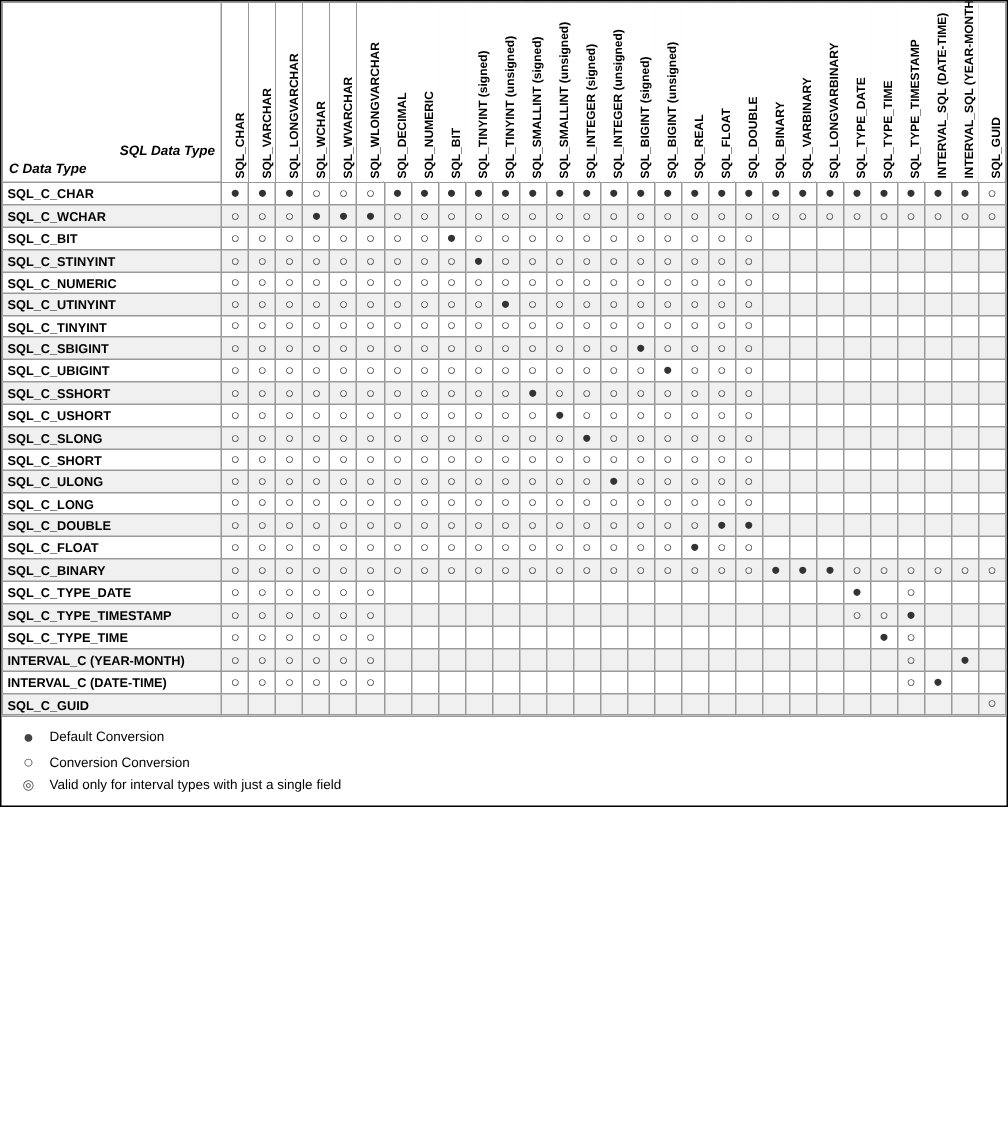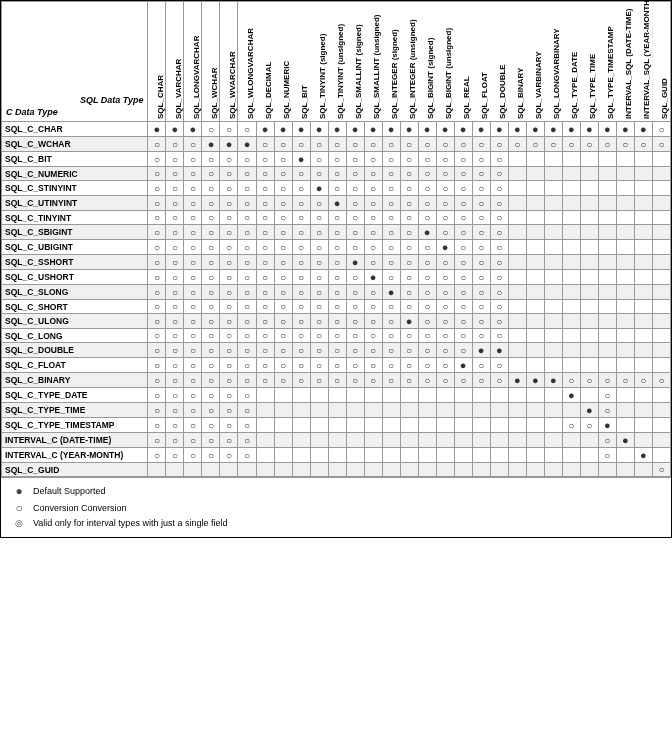--- a/index.html
+++ b/index.html
@@ -224,20 +224,52 @@
             <td></td>
             <td></td>
             <td></td>
             <td></td>
             <td></td>
             <td></td>
             <td></td>
             <td></td>
           </tr>
           <tr>
+            <th class="row-header">SQL_C_STINYINT</th>
+            <td><span style="font-size:10px;color:#333;">○</span></td>
+            <td><span style="font-size:10px;color:#333;">○</span></td>
+            <td><span style="font-size:10px;color:#333;">○</span></td>
+            <td><span style="font-size:10px;color:#333;">○</span></td>
+            <td><span style="font-size:10px;color:#333;">○</span></td>
+            <td><span style="font-size:10px;color:#333;">○</span></td>
+            <td><span style="font-size:10px;color:#333;">○</span></td>
+            <td><span style="font-size:10px;color:#333;">○</span></td>
+            <td><span style="font-size:10px;color:#333;">○</span></td>
+            <td><span style="font-size:11px;color:#333;">●</span></td>
+            <td><span style="font-size:10px;color:#333;">○</span></td>
+            <td><span style="font-size:10px;color:#333;">○</span></td>
+            <td><span style="font-size:10px;color:#333;">○</span></td>
+            <td><span style="font-size:10px;color:#333;">○</span></td>
+            <td><span style="font-size:10px;color:#333;">○</span></td>
+            <td><span style="font-size:10px;color:#333;">○</span></td>
+            <td><span style="font-size:10px;color:#333;">○</span></td>
+            <td><span style="font-size:10px;color:#333;">○</span></td>
+            <td><span style="font-size:10px;color:#333;">○</span></td>
+            <td><span style="font-size:10px;color:#333;">○</span></td>
+            <td></td>
+            <td></td>
+            <td></td>
+            <td></td>
+            <td></td>
+            <td></td>
+            <td></td>
+            <td></td>
+            <td></td>
+          </tr>
+          <tr>
             <th class="row-header">SQL_C_NUMERIC</th>
             <td><span style="font-size:10px;color:#333;">○</span></td>
             <td><span style="font-size:10px;color:#333;">○</span></td>
             <td><span style="font-size:10px;color:#333;">○</span></td>
             <td><span style="font-size:10px;color:#333;">○</span></td>
             <td><span style="font-size:10px;color:#333;">○</span></td>
             <td><span style="font-size:10px;color:#333;">○</span></td>
             <td><span style="font-size:10px;color:#333;">○</span></td>
             <td><span style="font-size:10px;color:#333;">○</span></td>
             <td><span style="font-size:10px;color:#333;">○</span></td>
@@ -256,52 +288,20 @@
             <td></td>
             <td></td>
             <td></td>
             <td></td>
             <td></td>
             <td></td>
             <td></td>
             <td></td>
           </tr>
           <tr>
-            <th class="row-header">SQL_C_STINYINT</th>
-            <td><span style="font-size:10px;color:#333;">○</span></td>
-            <td><span style="font-size:10px;color:#333;">○</span></td>
-            <td><span style="font-size:10px;color:#333;">○</span></td>
-            <td><span style="font-size:10px;color:#333;">○</span></td>
-            <td><span style="font-size:10px;color:#333;">○</span></td>
-            <td><span style="font-size:10px;color:#333;">○</span></td>
-            <td><span style="font-size:10px;color:#333;">○</span></td>
-            <td><span style="font-size:10px;color:#333;">○</span></td>
-            <td><span style="font-size:10px;color:#333;">○</span></td>
-            <td><span style="font-size:11px;color:#333;">●</span></td>
-            <td><span style="font-size:10px;color:#333;">○</span></td>
-            <td><span style="font-size:10px;color:#333;">○</span></td>
-            <td><span style="font-size:10px;color:#333;">○</span></td>
-            <td><span style="font-size:10px;color:#333;">○</span></td>
-            <td><span style="font-size:10px;color:#333;">○</span></td>
-            <td><span style="font-size:10px;color:#333;">○</span></td>
-            <td><span style="font-size:10px;color:#333;">○</span></td>
-            <td><span style="font-size:10px;color:#333;">○</span></td>
-            <td><span style="font-size:10px;color:#333;">○</span></td>
-            <td><span style="font-size:10px;color:#333;">○</span></td>
-            <td></td>
-            <td></td>
-            <td></td>
-            <td></td>
-            <td></td>
-            <td></td>
-            <td></td>
-            <td></td>
-            <td></td>
-          </tr>
-          <tr>
             <th class="row-header">SQL_C_UTINYINT</th>
             <td><span style="font-size:10px;color:#333;">○</span></td>
             <td><span style="font-size:10px;color:#333;">○</span></td>
             <td><span style="font-size:10px;color:#333;">○</span></td>
             <td><span style="font-size:10px;color:#333;">○</span></td>
             <td><span style="font-size:10px;color:#333;">○</span></td>
             <td><span style="font-size:10px;color:#333;">○</span></td>
             <td><span style="font-size:10px;color:#333;">○</span></td>
             <td><span style="font-size:10px;color:#333;">○</span></td>
             <td><span style="font-size:10px;color:#333;">○</span></td>
@@ -736,20 +736,52 @@
             <td></td>
             <td></td>
             <td><span style="font-size:11px;color:#333;">●</span></td>
             <td></td>
             <td><span style="font-size:10px;color:#333;">○</span></td>
             <td></td>
             <td></td>
             <td></td>
           </tr>
           <tr>
+            <th class="row-header">SQL_C_TYPE_TIMESTAMP</th>
+            <td><span style="font-size:10px;color:#333;">○</span></td>
+            <td><span style="font-size:10px;color:#333;">○</span></td>
+            <td><span style="font-size:10px;color:#333;">○</span></td>
+            <td><span style="font-size:10px;color:#333;">○</span></td>
+            <td><span style="font-size:10px;color:#333;">○</span></td>
+            <td><span style="font-size:10px;color:#333;">○</span></td>
+            <td></td>
+            <td></td>
+            <td></td>
+            <td></td>
+            <td></td>
+            <td></td>
+            <td></td>
+            <td></td>
+            <td></td>
+            <td></td>
+            <td></td>
+            <td></td>
+            <td></td>
+            <td></td>
+            <td></td>
+            <td></td>
+            <td></td>
+            <td><span style="font-size:10px;color:#333;">○</span></td>
+            <td><span style="font-size:10px;color:#333;">○</span></td>
+            <td><span style="font-size:11px;color:#333;">●</span></td>
+            <td></td>
+            <td></td>
+            <td></td>
+          </tr>
+          <tr>
             <th class="row-header">SQL_C_TYPE_TIME</th>
             <td><span style="font-size:10px;color:#333;">○</span></td>
             <td><span style="font-size:10px;color:#333;">○</span></td>
             <td><span style="font-size:10px;color:#333;">○</span></td>
             <td><span style="font-size:10px;color:#333;">○</span></td>
             <td><span style="font-size:10px;color:#333;">○</span></td>
             <td><span style="font-size:10px;color:#333;">○</span></td>
             <td></td>
             <td></td>
             <td></td>
@@ -768,49 +800,49 @@
             <td></td>
             <td></td>
             <td></td>
             <td><span style="font-size:11px;color:#333;">●</span></td>
             <td><span style="font-size:10px;color:#333;">○</span></td>
             <td></td>
             <td></td>
             <td></td>
           </tr>
           <tr>
-            <th class="row-header">SQL_C_TYPE_TIMESTAMP</th>
-            <td><span style="font-size:10px;color:#333;">○</span></td>
-            <td><span style="font-size:10px;color:#333;">○</span></td>
-            <td><span style="font-size:10px;color:#333;">○</span></td>
-            <td><span style="font-size:10px;color:#333;">○</span></td>
-            <td><span style="font-size:10px;color:#333;">○</span></td>
-            <td><span style="font-size:10px;color:#333;">○</span></td>
-            <td></td>
-            <td></td>
-            <td></td>
-            <td></td>
-            <td></td>
-            <td></td>
-            <td></td>
-            <td></td>
-            <td></td>
-            <td></td>
-            <td></td>
-            <td></td>
-            <td></td>
-            <td></td>
-            <td></td>
-            <td></td>
-            <td></td>
-            <td><span style="font-size:10px;color:#333;">○</span></td>
-            <td><span style="font-size:10px;color:#333;">○</span></td>
-            <td><span style="font-size:11px;color:#333;">●</span></td>
-            <td></td>
-            <td></td>
+            <th class="row-header">INTERVAL_C (YEAR-MONTH)</th>
+            <td><span style="font-size:10px;color:#333;">○</span></td>
+            <td><span style="font-size:10px;color:#333;">○</span></td>
+            <td><span style="font-size:10px;color:#333;">○</span></td>
+            <td><span style="font-size:10px;color:#333;">○</span></td>
+            <td><span style="font-size:10px;color:#333;">○</span></td>
+            <td><span style="font-size:10px;color:#333;">○</span></td>
+            <td></td>
+            <td></td>
+            <td></td>
+            <td></td>
+            <td></td>
+            <td></td>
+            <td></td>
+            <td></td>
+            <td></td>
+            <td></td>
+            <td></td>
+            <td></td>
+            <td></td>
+            <td></td>
+            <td></td>
+            <td></td>
+            <td></td>
+            <td></td>
+            <td></td>
+            <td><span style="font-size:10px;color:#333;">○</span></td>
+            <td></td>
+            <td><span style="font-size:11px;color:#333;">●</span></td>
             <td></td>
           </tr>
           <tr>
             <th class="row-header">INTERVAL_C (DATE-TIME)</th>
             <td><span style="font-size:10px;color:#333;">○</span></td>
             <td><span style="font-size:10px;color:#333;">○</span></td>
             <td><span style="font-size:10px;color:#333;">○</span></td>
             <td><span style="font-size:10px;color:#333;">○</span></td>
             <td><span style="font-size:10px;color:#333;">○</span></td>
             <td><span style="font-size:10px;color:#333;">○</span></td>
@@ -829,52 +861,20 @@
             <td></td>
             <td></td>
             <td></td>
             <td></td>
             <td></td>
             <td></td>
             <td></td>
             <td><span style="font-size:10px;color:#333;">○</span></td>
             <td><span style="font-size:11px;color:#333;">●</span></td>
             <td></td>
-            <td></td>
-          </tr>
-          <tr>
-            <th class="row-header">INTERVAL_C (YEAR-MONTH)</th>
-            <td><span style="font-size:10px;color:#333;">○</span></td>
-            <td><span style="font-size:10px;color:#333;">○</span></td>
-            <td><span style="font-size:10px;color:#333;">○</span></td>
-            <td><span style="font-size:10px;color:#333;">○</span></td>
-            <td><span style="font-size:10px;color:#333;">○</span></td>
-            <td><span style="font-size:10px;color:#333;">○</span></td>
-            <td></td>
-            <td></td>
-            <td></td>
-            <td></td>
-            <td></td>
-            <td></td>
-            <td></td>
-            <td></td>
-            <td></td>
-            <td></td>
-            <td></td>
-            <td></td>
-            <td></td>
-            <td></td>
-            <td></td>
-            <td></td>
-            <td></td>
-            <td></td>
-            <td></td>
-            <td><span style="font-size:10px;color:#333;">○</span></td>
-            <td></td>
-            <td><span style="font-size:11px;color:#333;">●</span></td>
             <td></td>
           </tr>
           <tr>
             <th class="row-header">SQL_C_GUID</th>
             <td></td>
             <td></td>
             <td></td>
             <td></td>
             <td></td>
             <td></td>
@@ -901,21 +901,21 @@
             <td></td>
             <td></td>
             <td><span style="font-size:10px;color:#333;">○</span></td>
           </tr>
         </tbody>
     </table>
   </div>
   <div class="legend-area">
     <div class="legend-item">
       <span class="legend-symbol filled">●</span>
-      <span>Default Supported</span>
+      <span>Default Conversion</span>
     </div>
     <div class="legend-item">
       <span class="legend-symbol open">○</span>
       <span>Conversion Conversion</span>
     </div>
     <div class="legend-item">
       <span class="legend-symbol small-open" style="font-size:9px;">◎</span>
       <span>Valid only for interval types with just a single field</span>
     </div>
   </div>

